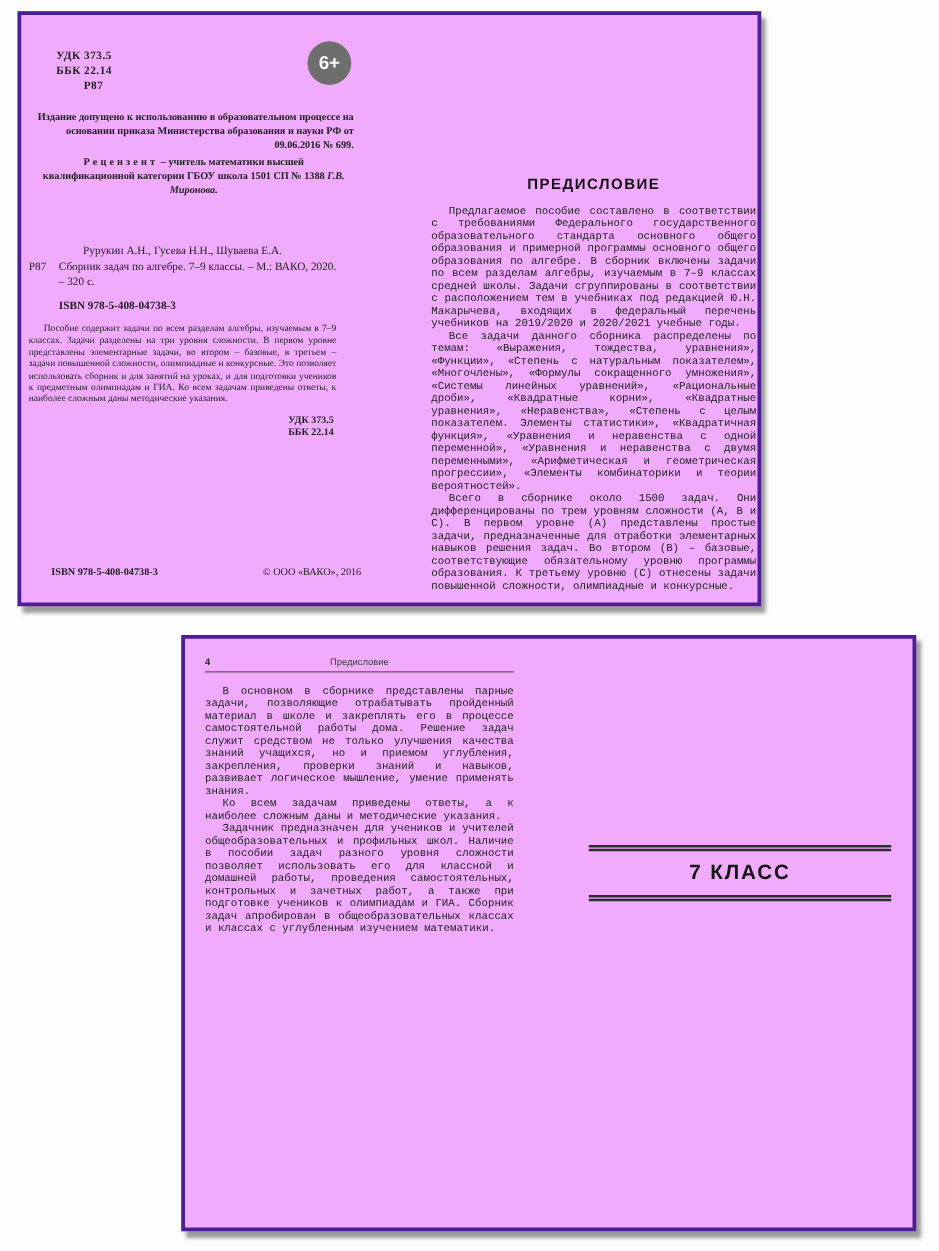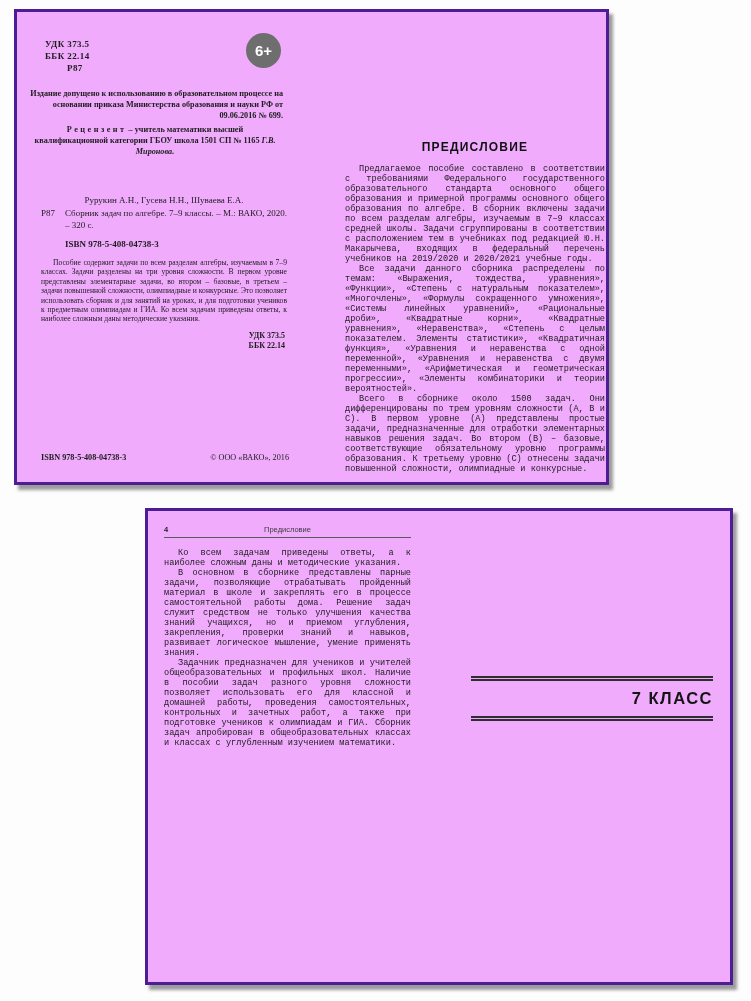--- a/index.html
+++ b/index.html
@@ -38,21 +38,21 @@
   .approval {
     position: absolute; left: 10px; top: 76px; width: 256px;
     text-align: right; font-size: 8.2px; line-height: 11px; font-weight: bold;
   }
   .reviewer {
     position: absolute; left: 14px; top: 112px; width: 248px;
     text-align: center; font-size: 8.2px; line-height: 11px; font-weight: bold;
   }
   .reviewer .spaced { letter-spacing: 2.5px; }
   .reviewer .name { font-style: italic; }
-  .pub-block { position: absolute; left: 24px; top: 182px; width: 246px; }
+  .pub-block { position: absolute; left: 6px; top: 182px; width: 246px; }
   .authors { text-align: center; font-size: 9px; line-height: 12px; }
   .bib-row { position: relative; padding-left: 24px; margin-top: 1px;
              font-size: 9px; line-height: 12px; text-align: justify; }
   .bib-row .bib-code { position: absolute; left: 0; top: 0; }
   .isbn-line { padding-left: 24px; margin-top: 8px; font-size: 9px; font-weight: bold; }
   .annotation { margin-top: 9px; font-size: 7.6px; line-height: 9.4px;
                 text-align: justify; }
   .annotation p { margin: 0; text-indent: 12px; }
   .udc-footer { margin-top: 7px; text-align: right; font-size: 8px;
                 line-height: 10.5px; font-weight: bold; padding-right: 2px; }
@@ -83,21 +83,21 @@
     padding-bottom: 3px;
   }
   .running-head .pgnum { width: 40px; font-weight: bold; color: #222; }
   .running-head .rtitle { flex: 1; text-align: center; }
   .page4-col .body-text { margin-top: 10px; }
 
   
   .chapter-block { position: absolute; left: 323px; top: 165px; width: 242px; }
   .chapter-rule { border-top: 5px double #2e2e2e; height: 0; }
   .chapter-title {
-    margin: 8px 0; text-align: right;
+    margin: 8px 0; text-align: center;
     font-family: "Liberation Sans", sans-serif;
     font-size: 16.5px; font-weight: bold; letter-spacing: 1.5px; color: #141414;
   }
 </style>
 </head>
 <body>
 
 <div class="sheet" id="sheet-top">
 
   <div class="udc-block">
@@ -105,21 +105,21 @@
     <div>ББК 22.14</div>
     <div class="code-line">Р87</div>
   </div>
 
   <div class="age-badge">
     <span>6+</span>
   </div>
 
   <div class="approval">Издание допущено к использованию в образовательном процессе на основании приказа Министерства образования и науки РФ от 09.06.2016 № 699.</div>
 
-  <div class="reviewer"><span class="spaced">Рецензент</span><span> – учитель математики высшей квалификационной категории ГБОУ школа 1501 СП № 1165 </span><span class="name">Г.В. Миронова.</span></div>
+  <div class="reviewer"><span class="spaced">Рецензент</span><span> – учитель математики высшей квалификационной категории ГБОУ школа 1501 СП № 1388 </span><span class="name">Г.В. Миронова.</span></div>
 
   <div class="pub-block">
     <div class="authors">Рурукин А.Н., Гусева Н.Н., Шуваева Е.А.</div>
     <div class="bib-row">
       <span class="bib-code">Р87</span>
       <span>Сборник задач по алгебре. 7–9 классы. – М.: ВАКО, 2020. – 320 с.</span>
     </div>
     <div class="isbn-line">ISBN 978-5-408-04738-3</div>
     <div class="annotation">
       <p>Пособие содержит задачи по всем разделам алгебры, изучаемым в 7–9 классах. Задачи разделены на три уровня сложности. В первом уровне представлены элементарные задачи, во втором – базовые, в третьем – задачи повышенной сложности, олимпиадные и конкурсные. Это позволяет использовать сборник и для занятий на уроках, и для подготовки учеников к предметным олимпиадам и ГИА. Ко всем задачам приведены ответы, к наиболее сложным даны методические указания.</p>
@@ -147,22 +147,22 @@
 
 <div class="sheet" id="sheet-bottom">
 
   <div class="page4-col">
     <div class="running-head">
       <span class="pgnum">4</span>
       <span class="rtitle">Предисловие</span>
       <span class="pgnum"></span>
     </div>
     <div class="body-text">
+      <p>В основном в сборнике представлены парные задачи, позволяющие отрабатывать пройденный материал в школе и закреплять его в процессе самостоятельной работы дома. Решение задач служит средством не только улучшения качества знаний учащихся, но и приемом углубления, закрепления, проверки знаний и навыков, развивает логическое мышление, умение применять знания.</p>
       <p>Ко всем задачам приведены ответы, а к наиболее сложным даны и методические указания.</p>
-      <p>В основном в сборнике представлены парные задачи, позволяющие отрабатывать пройденный материал в школе и закреплять его в процессе самостоятельной работы дома. Решение задач служит средством не только улучшения качества знаний учащихся, но и приемом углубления, закрепления, проверки знаний и навыков, развивает логическое мышление, умение применять знания.</p>
       <p>Задачник предназначен для учеников и учителей общеобразовательных и профильных школ. Наличие в пособии задач разного уровня сложности позволяет использовать его для классной и домашней работы, проведения самостоятельных, контрольных и зачетных работ, а также при подготовке учеников к олимпиадам и ГИА. Сборник задач апробирован в общеобразовательных классах и классах с углубленным изучением математики.</p>
     </div>
   </div>
 
   <div class="chapter-block">
     <div class="chapter-rule"></div>
     <div class="chapter-title">7 КЛАСС</div>
     <div class="chapter-rule"></div>
   </div>
 </div>

